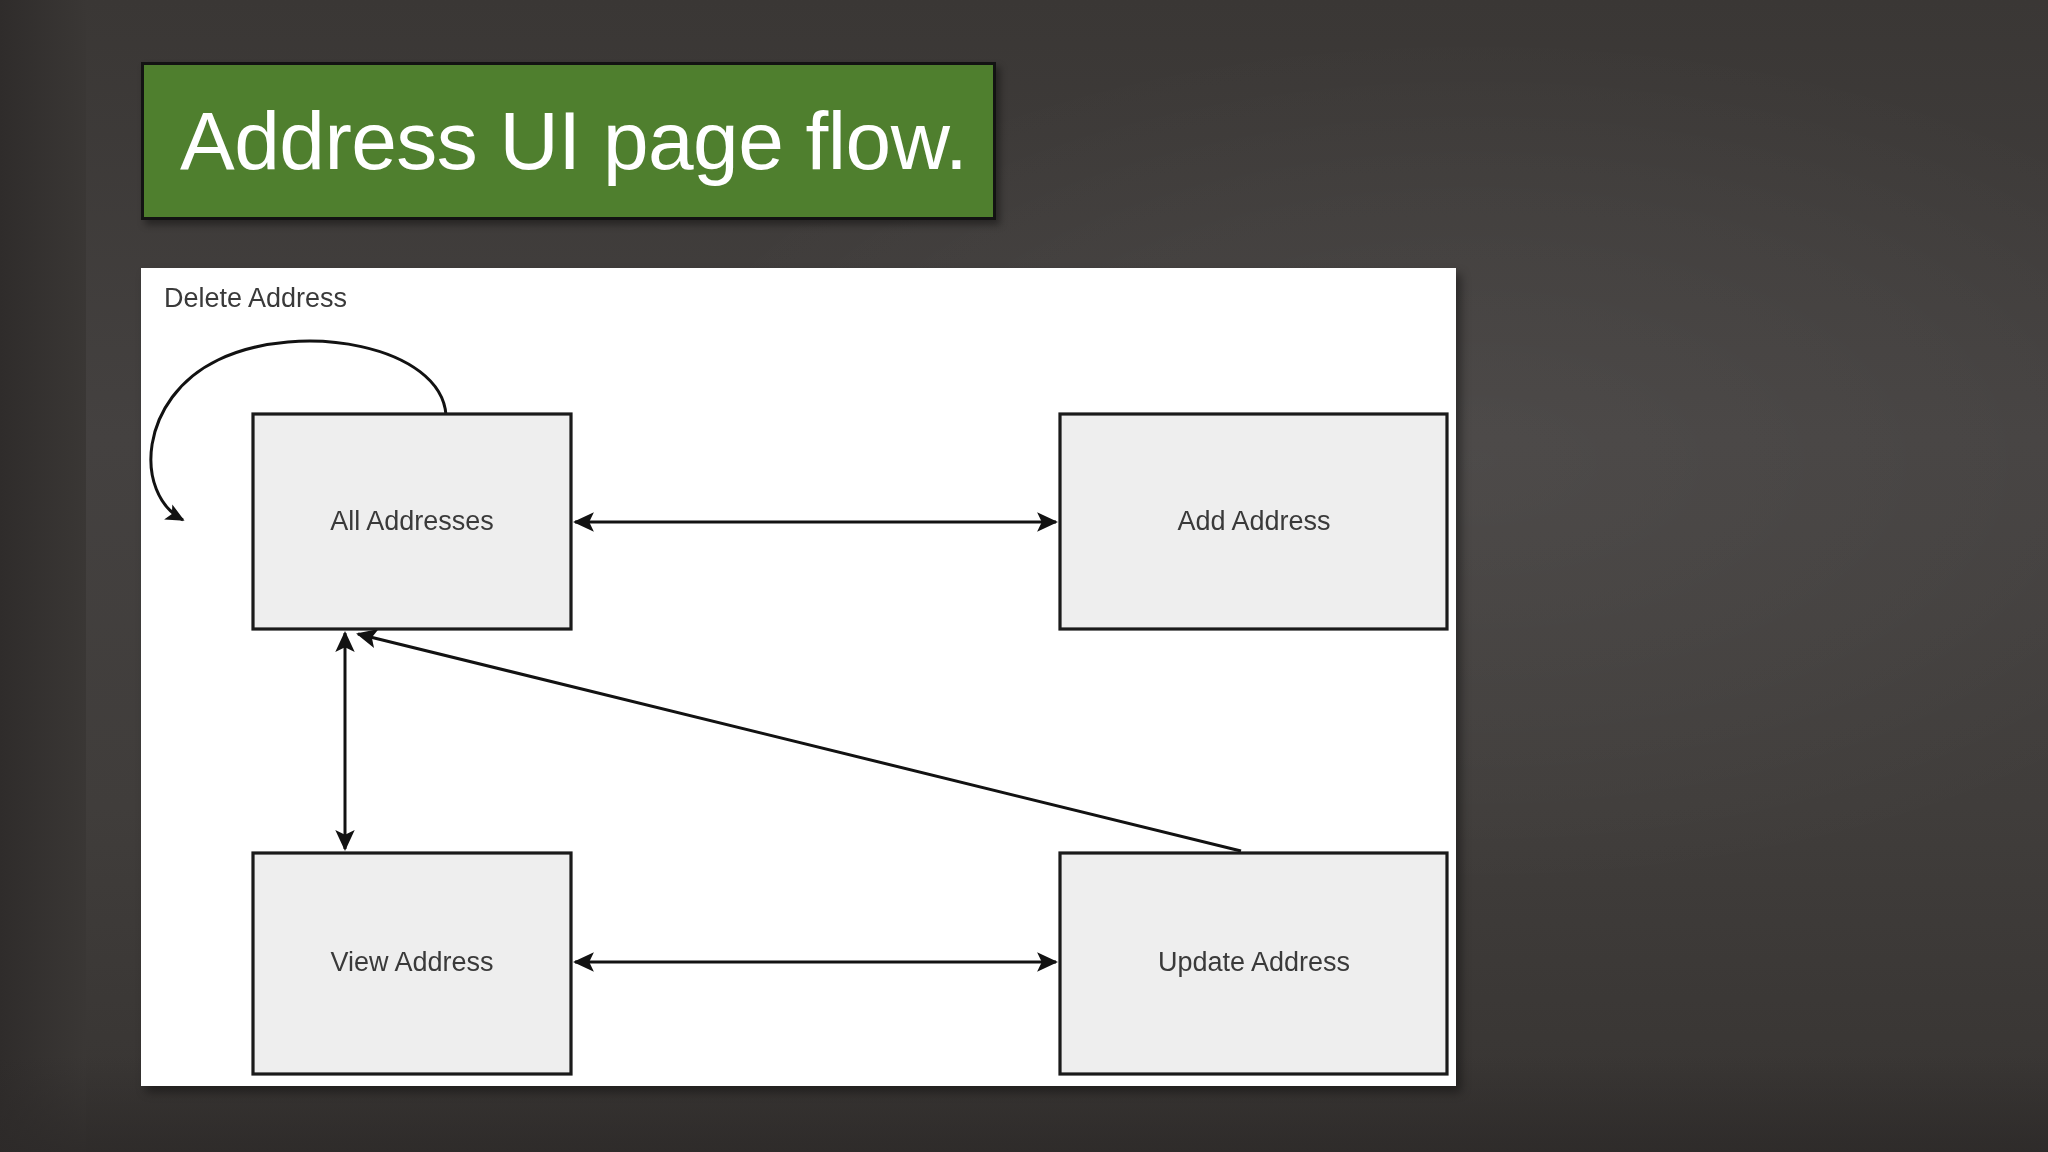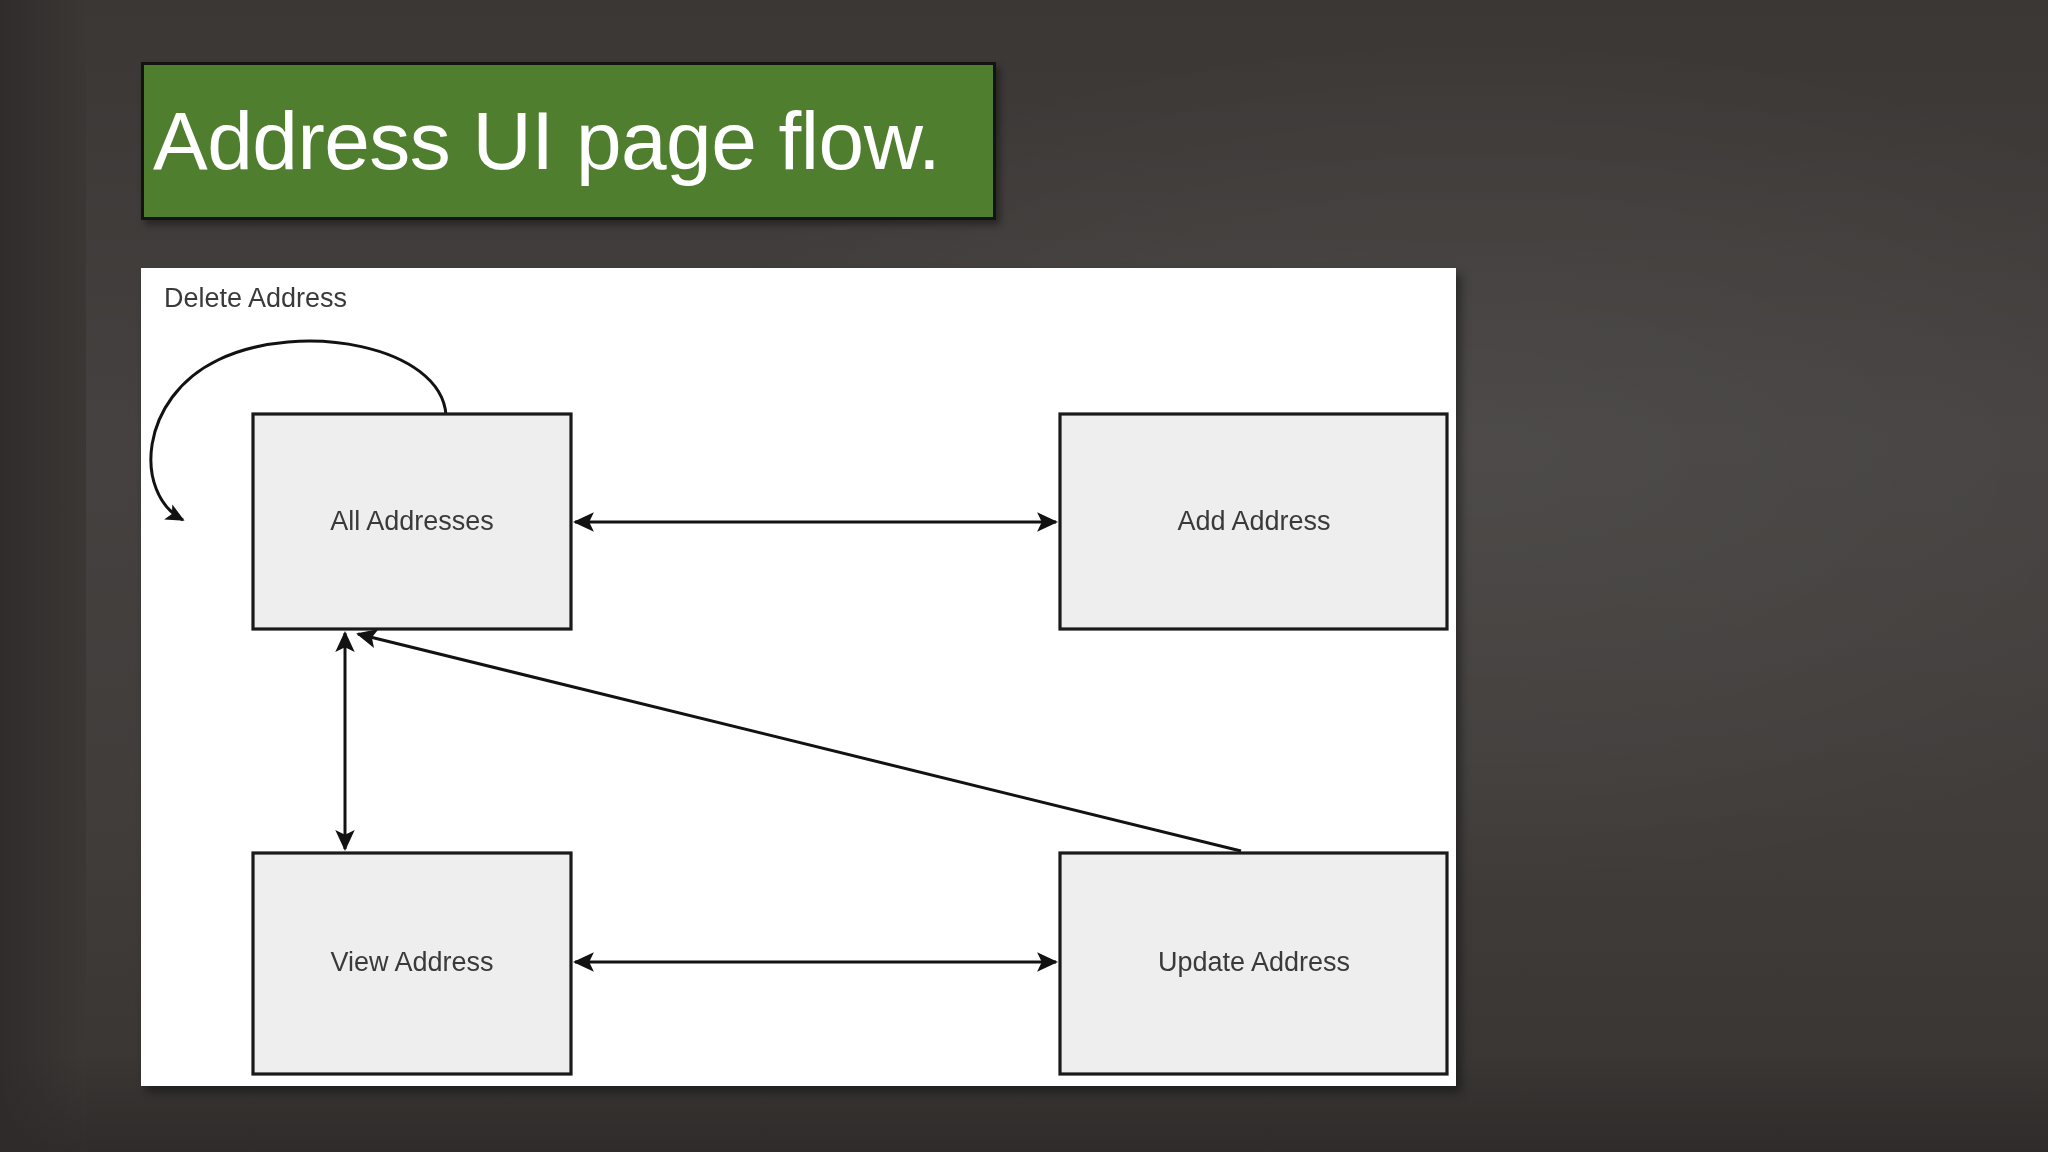--- a/index.html
+++ b/index.html
@@ -53,21 +53,21 @@
     display: flex;
     align-items: center;
     box-shadow: 4px 5px 7px rgba(0,0,0,0.38);
   }
   #title-text {
     color: #ffffff;
     font-size: 82px;
     font-weight: 400;
     line-height: 1;
     letter-spacing: -0.5px;
-    padding-left: 9px;
+    padding-left: 36px;
     white-space: nowrap;
   }
 
   
   #diagram-panel {
     position: absolute;
     left: 141px;
     top: 268px;
     width: 1315px;
     height: 818px;

